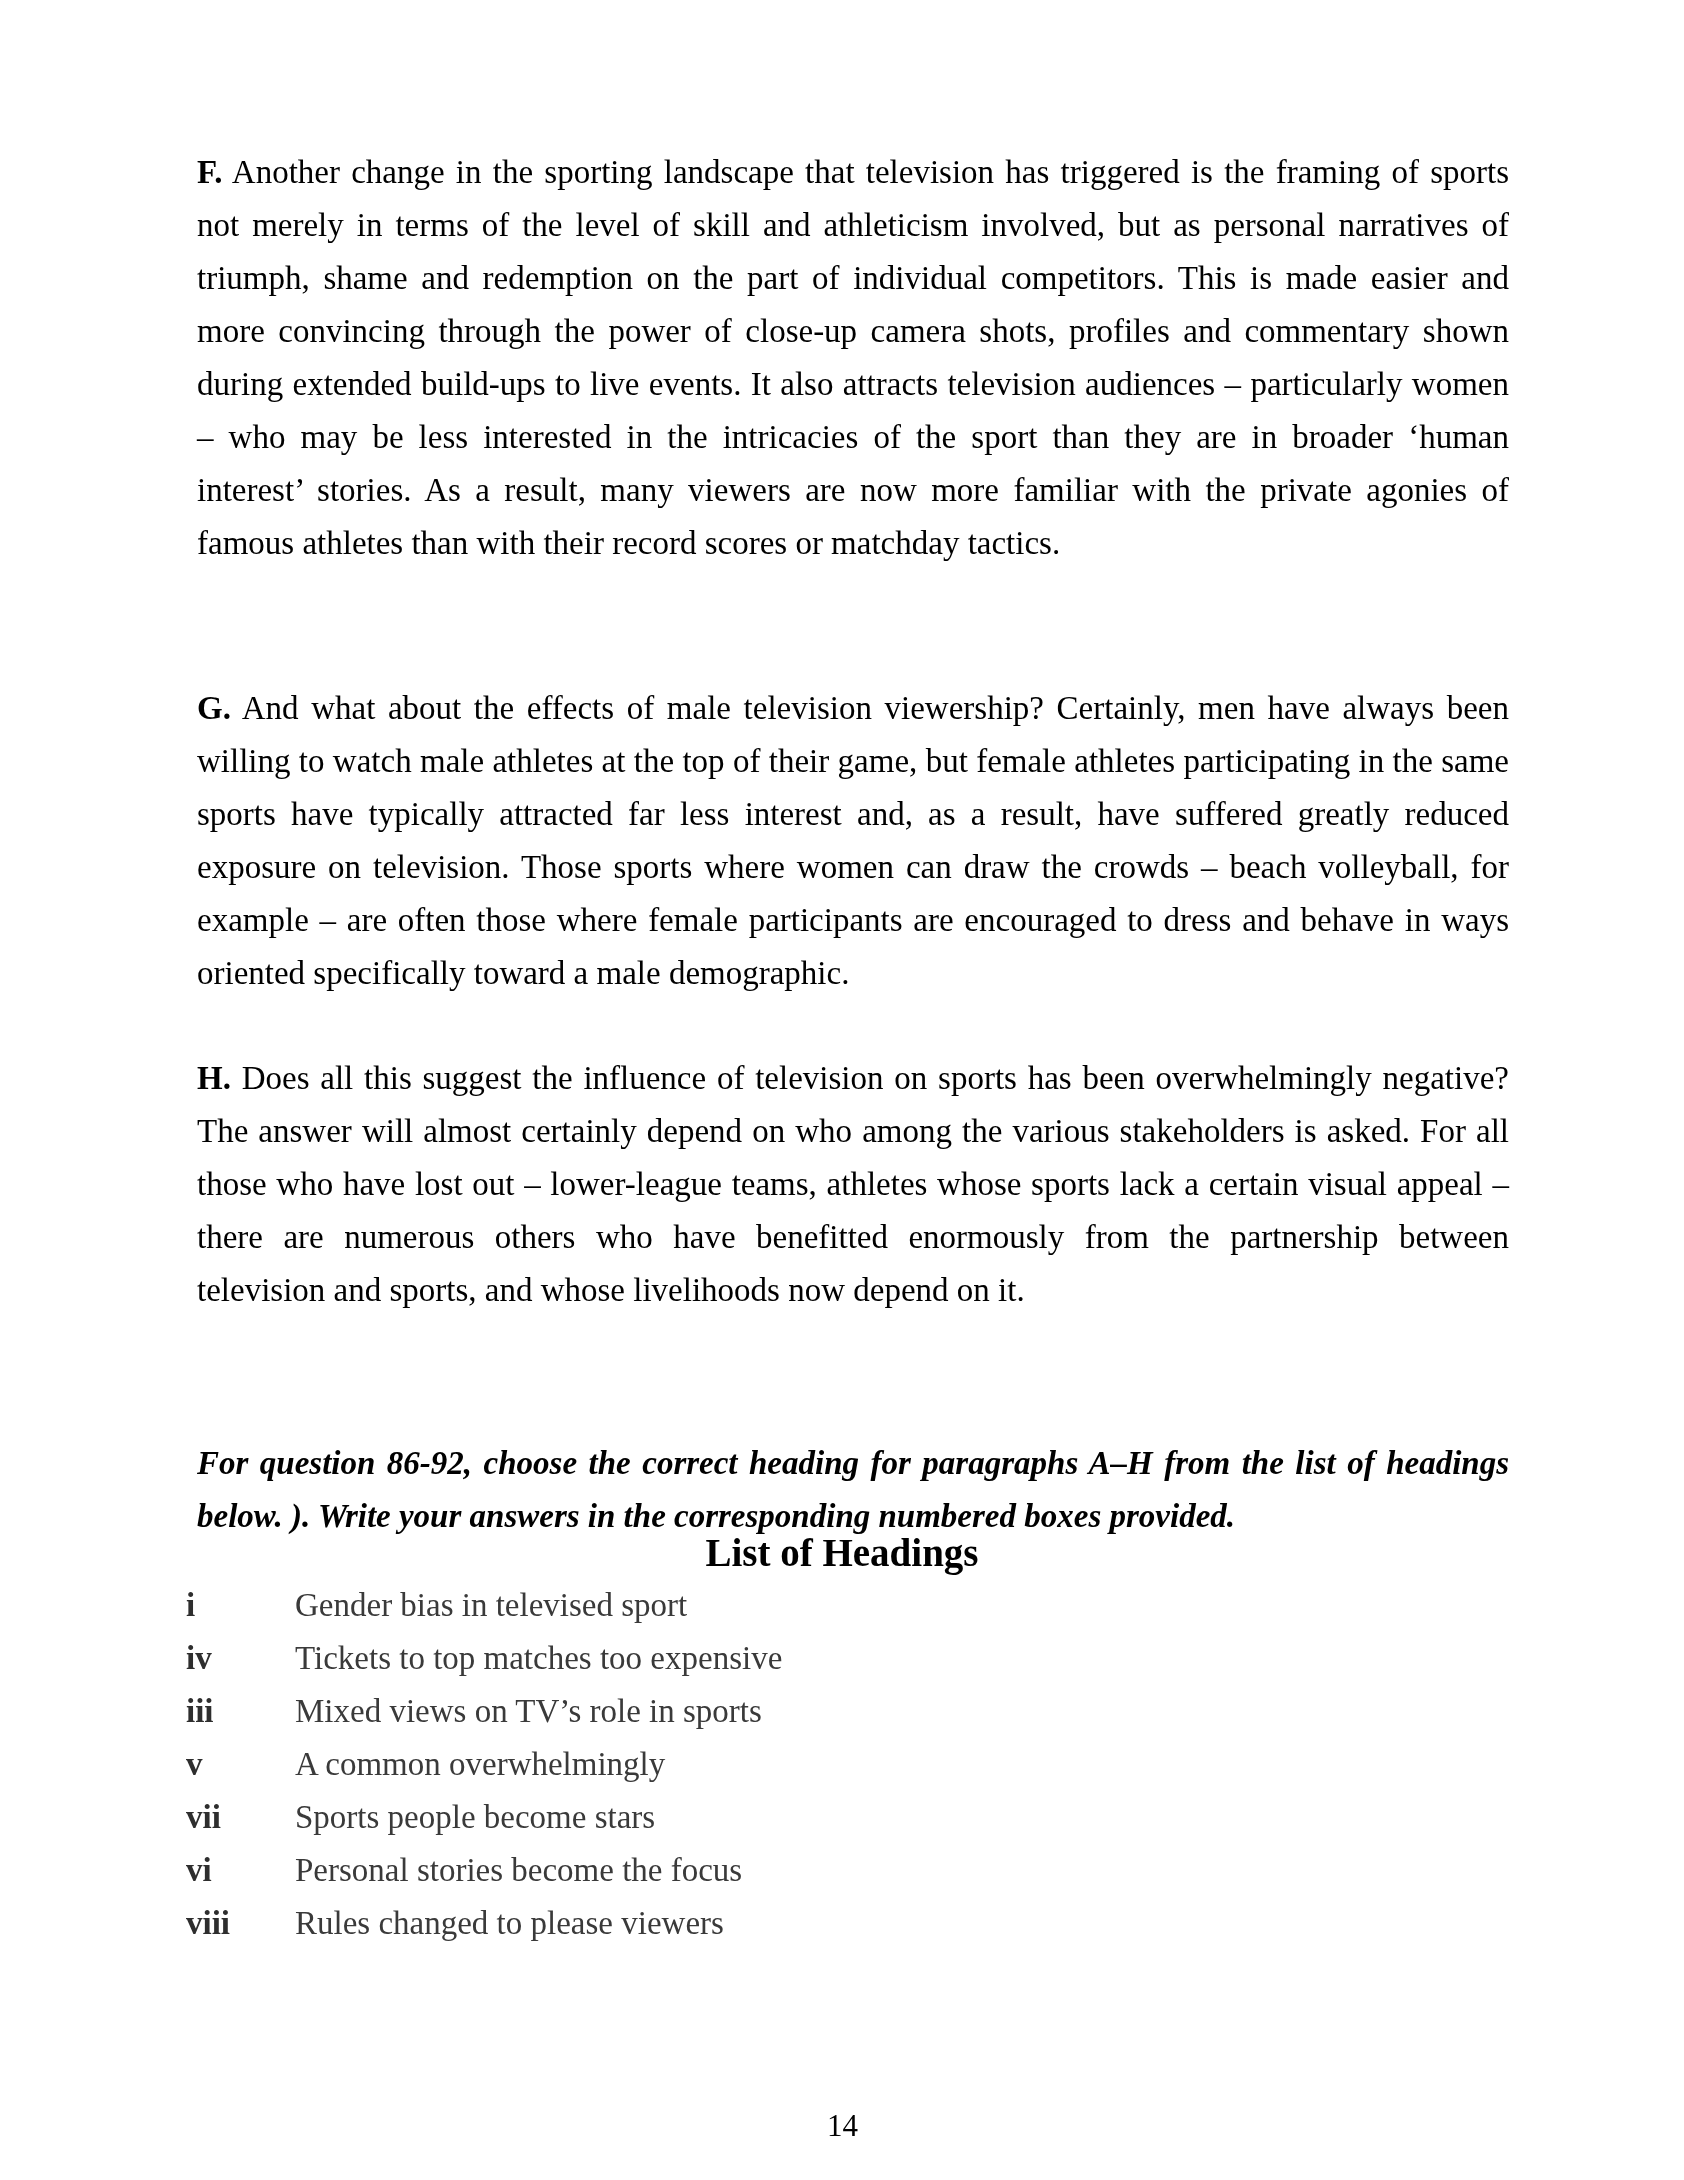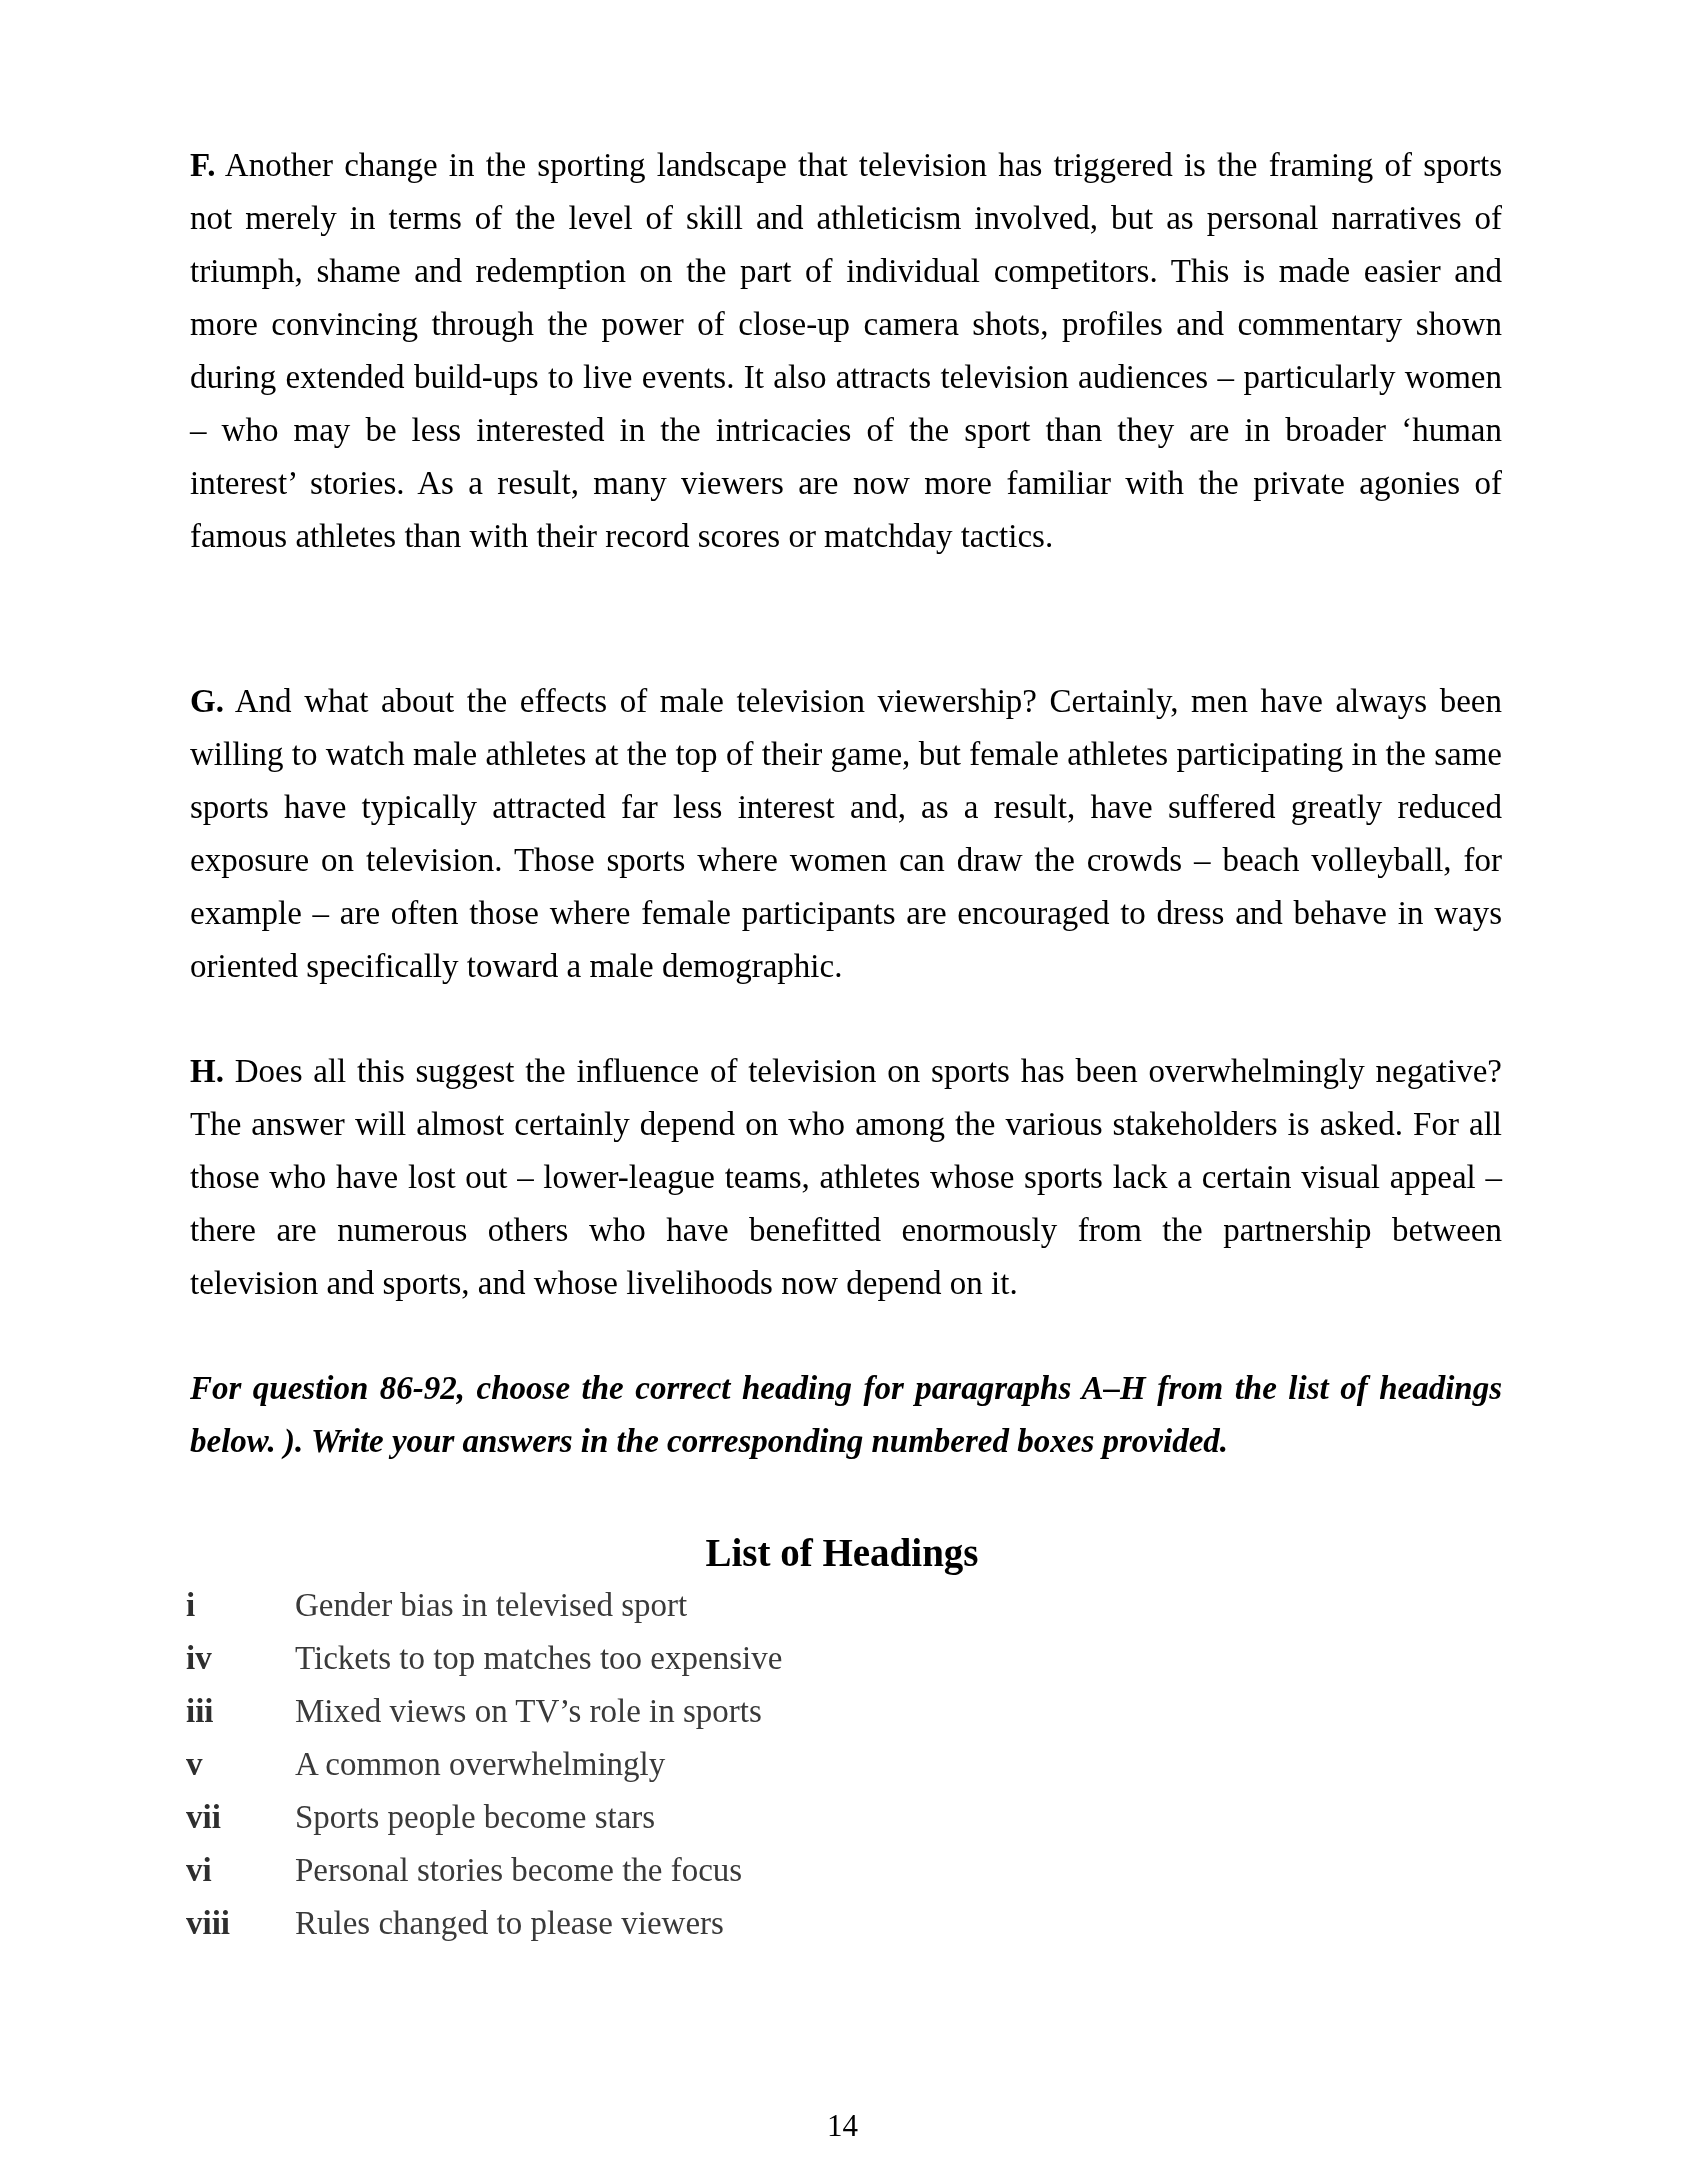--- a/index.html
+++ b/index.html
@@ -24,30 +24,30 @@
       background: #ffffff;
     }
     .text-block {
       position: absolute;
       left: 186px;
       width: 1312px;
       font-size: 33px;
       line-height: 53px;
       text-align: justify;
       text-align-last: left;
-      margin: 4px;
+      margin: 11px;
     }
     .para-letter {
       font-weight: bold;
     }
     #para-f { top: 135px; }
     #para-g { top: 671px; }
     #para-h { top: 1041px; }
     #instructions {
-      top: 1358px;
+      top: 1426px;
       font-style: italic;
       font-weight: bold;
     }
     #list-title {
       position: absolute;
       top: 1526px;
       left: 186px;
       width: 1312px;
       text-align: center;
       font-weight: bold;

